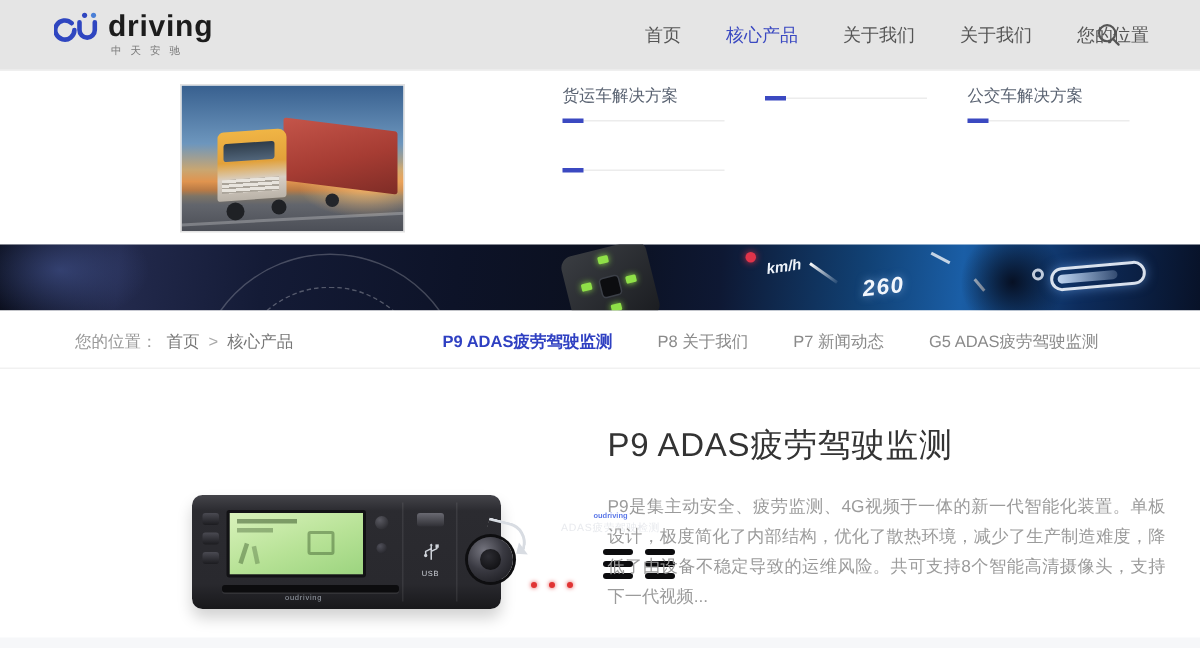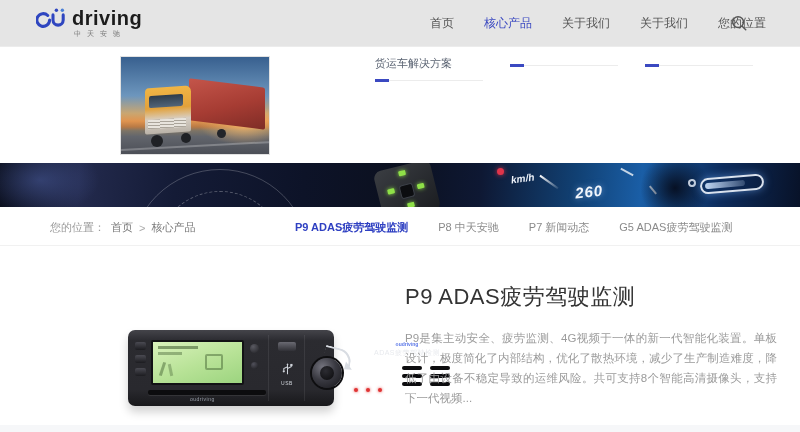--- a/index.html
+++ b/index.html
@@ -155,20 +155,24 @@
     </div>
     <div class="mega-links">
       <div class="mega-link">
           <div class="t">货运车解决方案</div>
           <div class="u"></div>
         </div>
       <div class="mega-link">
           <div class="u"></div>
         </div>
       <div class="mega-link">
+          <div class="t">公交车解决方案</div>
+          <div class="u"></div>
+        </div>
+      <div class="mega-link">
           <div class="u"></div>
         </div>
     </div>
   </div>
 
   <div class="hero">
     <div class="bokeh"></div>
     <div class="circ1"></div>
     <div class="circ2"></div>
     <div class="pad">
@@ -191,21 +195,21 @@
 
   <div class="tabbar">
     <div class="crumbs">
       <span>您的位置：</span>
       <span class="lnk">首页</span>
       <span class="sep">&gt;</span>
       <span class="lnk">核心产品</span>
     </div>
     <div class="tabs">
       <span class="tab active">P9 ADAS疲劳驾驶监测</span>
-      <span class="tab">P8 中天安驰</span>
+      <span class="tab">P8 关于我们</span>
       <span class="tab">P7 新闻动态</span>
       <span class="tab">G5 ADAS疲劳驾驶监测</span>
     </div>
   </div>
 
   <div class="content">
     <div class="device">
       <div class="btncol">
           <b></b>
           <b></b>

